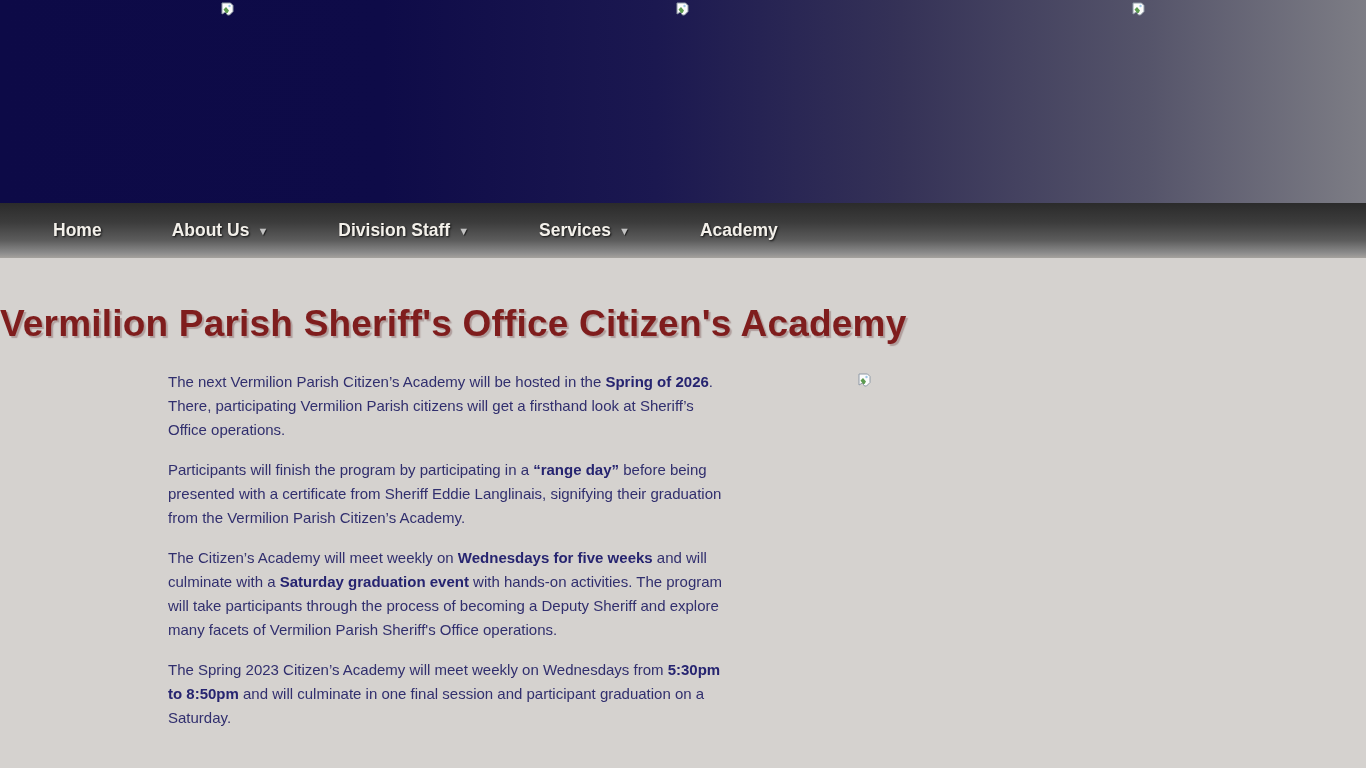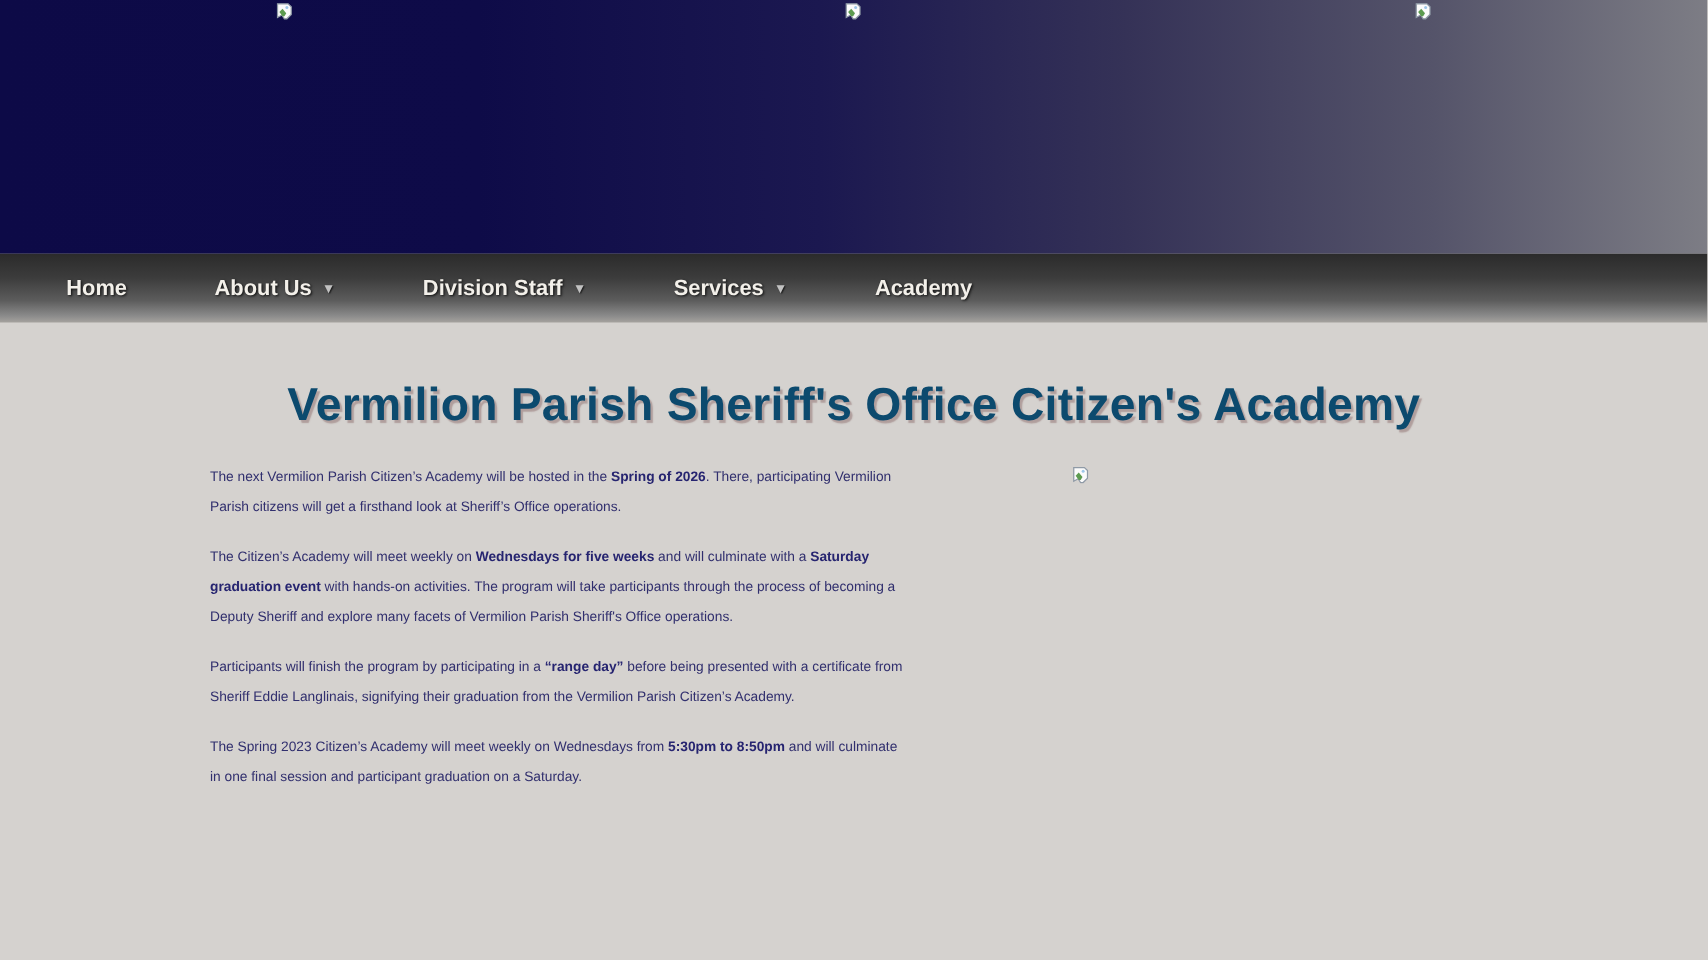--- a/index.html
+++ b/index.html
@@ -38,36 +38,35 @@
     text-shadow:1px 1px 1px rgba(0,0,0,.6);
   }
   .tofu{
     display:inline-block;width:12px;height:15px;
     border:1px solid #e4e1dc;background:rgba(255,255,255,.08);
     box-shadow:1px 1px 1px rgba(0,0,0,.4);
   }
   
   .page-title{
     margin:45px 0 0 0;
-    text-align:center;
     font-size:37px;font-weight:bold;
-    color:#0c4a6e;
+    color:#7f1d1d;
     letter-spacing:.2px;
     text-shadow:2px 2px 1px rgba(130,95,95,.45);
   }
   .content-row{
     display:flex;align-items:flex-start;
     margin-top:25px;
   }
   .article{
     margin-left:168px;width:556px;
   }
   .article p{
     margin:0 0 16px 0;
-    font-size:11px;line-height:24px;
+    font-size:15px;line-height:24px;
     color:#312f6e;
   }
   .article strong{color:#262470;}
   .side-image{
     margin-left:134px;padding-top:3px;
   }
   .broken-img{display:inline-block;line-height:0;}
 </style>
 </head>
 <body>
@@ -123,22 +122,22 @@
         <span>Academy</span>
       </li>
     </ul>
 </nav>
 
 <main>
   <h1 class="page-title">Vermilion Parish Sheriff's Office Citizen's Academy</h1>
   <div class="content-row">
     <article class="article">
         <p><span>The next Vermilion Parish Citizen’s Academy will be hosted in the </span><strong>Spring of 2026</strong><span>. There, participating Vermilion Parish citizens will get a firsthand look at Sheriff’s Office operations.</span></p>
+        <p><span>Participants will finish the program by participating in a </span><strong>“range day”</strong><span> before being presented with a certificate from Sheriff Eddie Langlinais, signifying their graduation from the Vermilion Parish Citizen’s Academy.</span></p>
         <p><span>The Citizen’s Academy will meet weekly on </span><strong>Wednesdays for five weeks</strong><span> and will culminate with a </span><strong>Saturday graduation event</strong><span> with hands-on activities. The program will take participants through the process of becoming a Deputy Sheriff and explore many facets of Vermilion Parish Sheriff's Office operations.</span></p>
-        <p><span>Participants will finish the program by participating in a </span><strong>“range day”</strong><span> before being presented with a certificate from Sheriff Eddie Langlinais, signifying their graduation from the Vermilion Parish Citizen’s Academy.</span></p>
         <p><span>The Spring 2023 Citizen’s Academy will meet weekly on Wednesdays from </span><strong>5:30pm to 8:50pm</strong><span> and will culminate in one final session and participant graduation on a Saturday.</span></p>
       </article>
     <aside class="side-image">
       <span class="broken-img">
         <svg width="13" height="14" viewBox="0 0 13 14">
           <path d="M1 1 h8.5 l2.5 2.5 v6 l-3.5 3.5 h-2 l-2-3 -3.5 2 z" fill="#fbfbfb" stroke="#8f9aa6" stroke-width="1"></path>
           <path d="M2.5 7.5 l2.5-2.5 3 3.5 -1.5 2.5 h-1.5 z" fill="#5d9b50"></path>
           <circle cx="8.5" cy="4" r="1.2" fill="#9ec7e8"></circle>
         </svg>
       </span>

